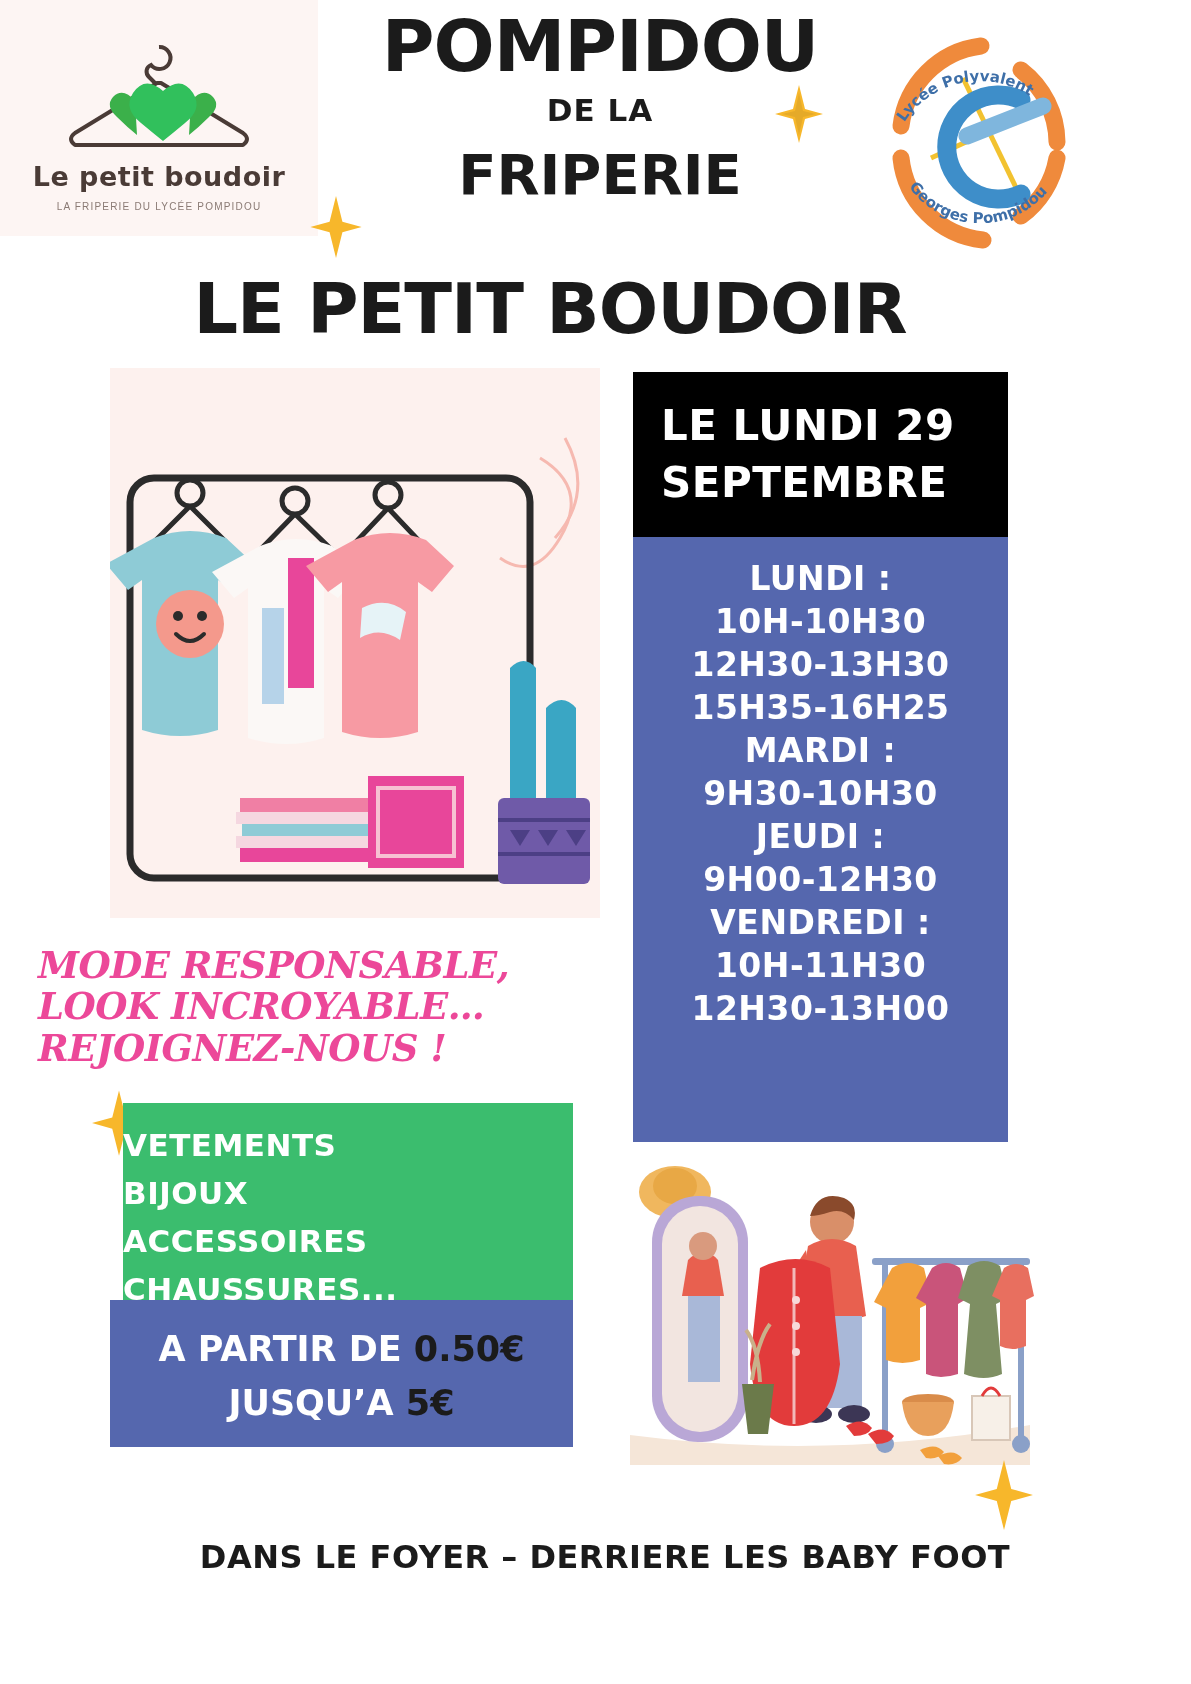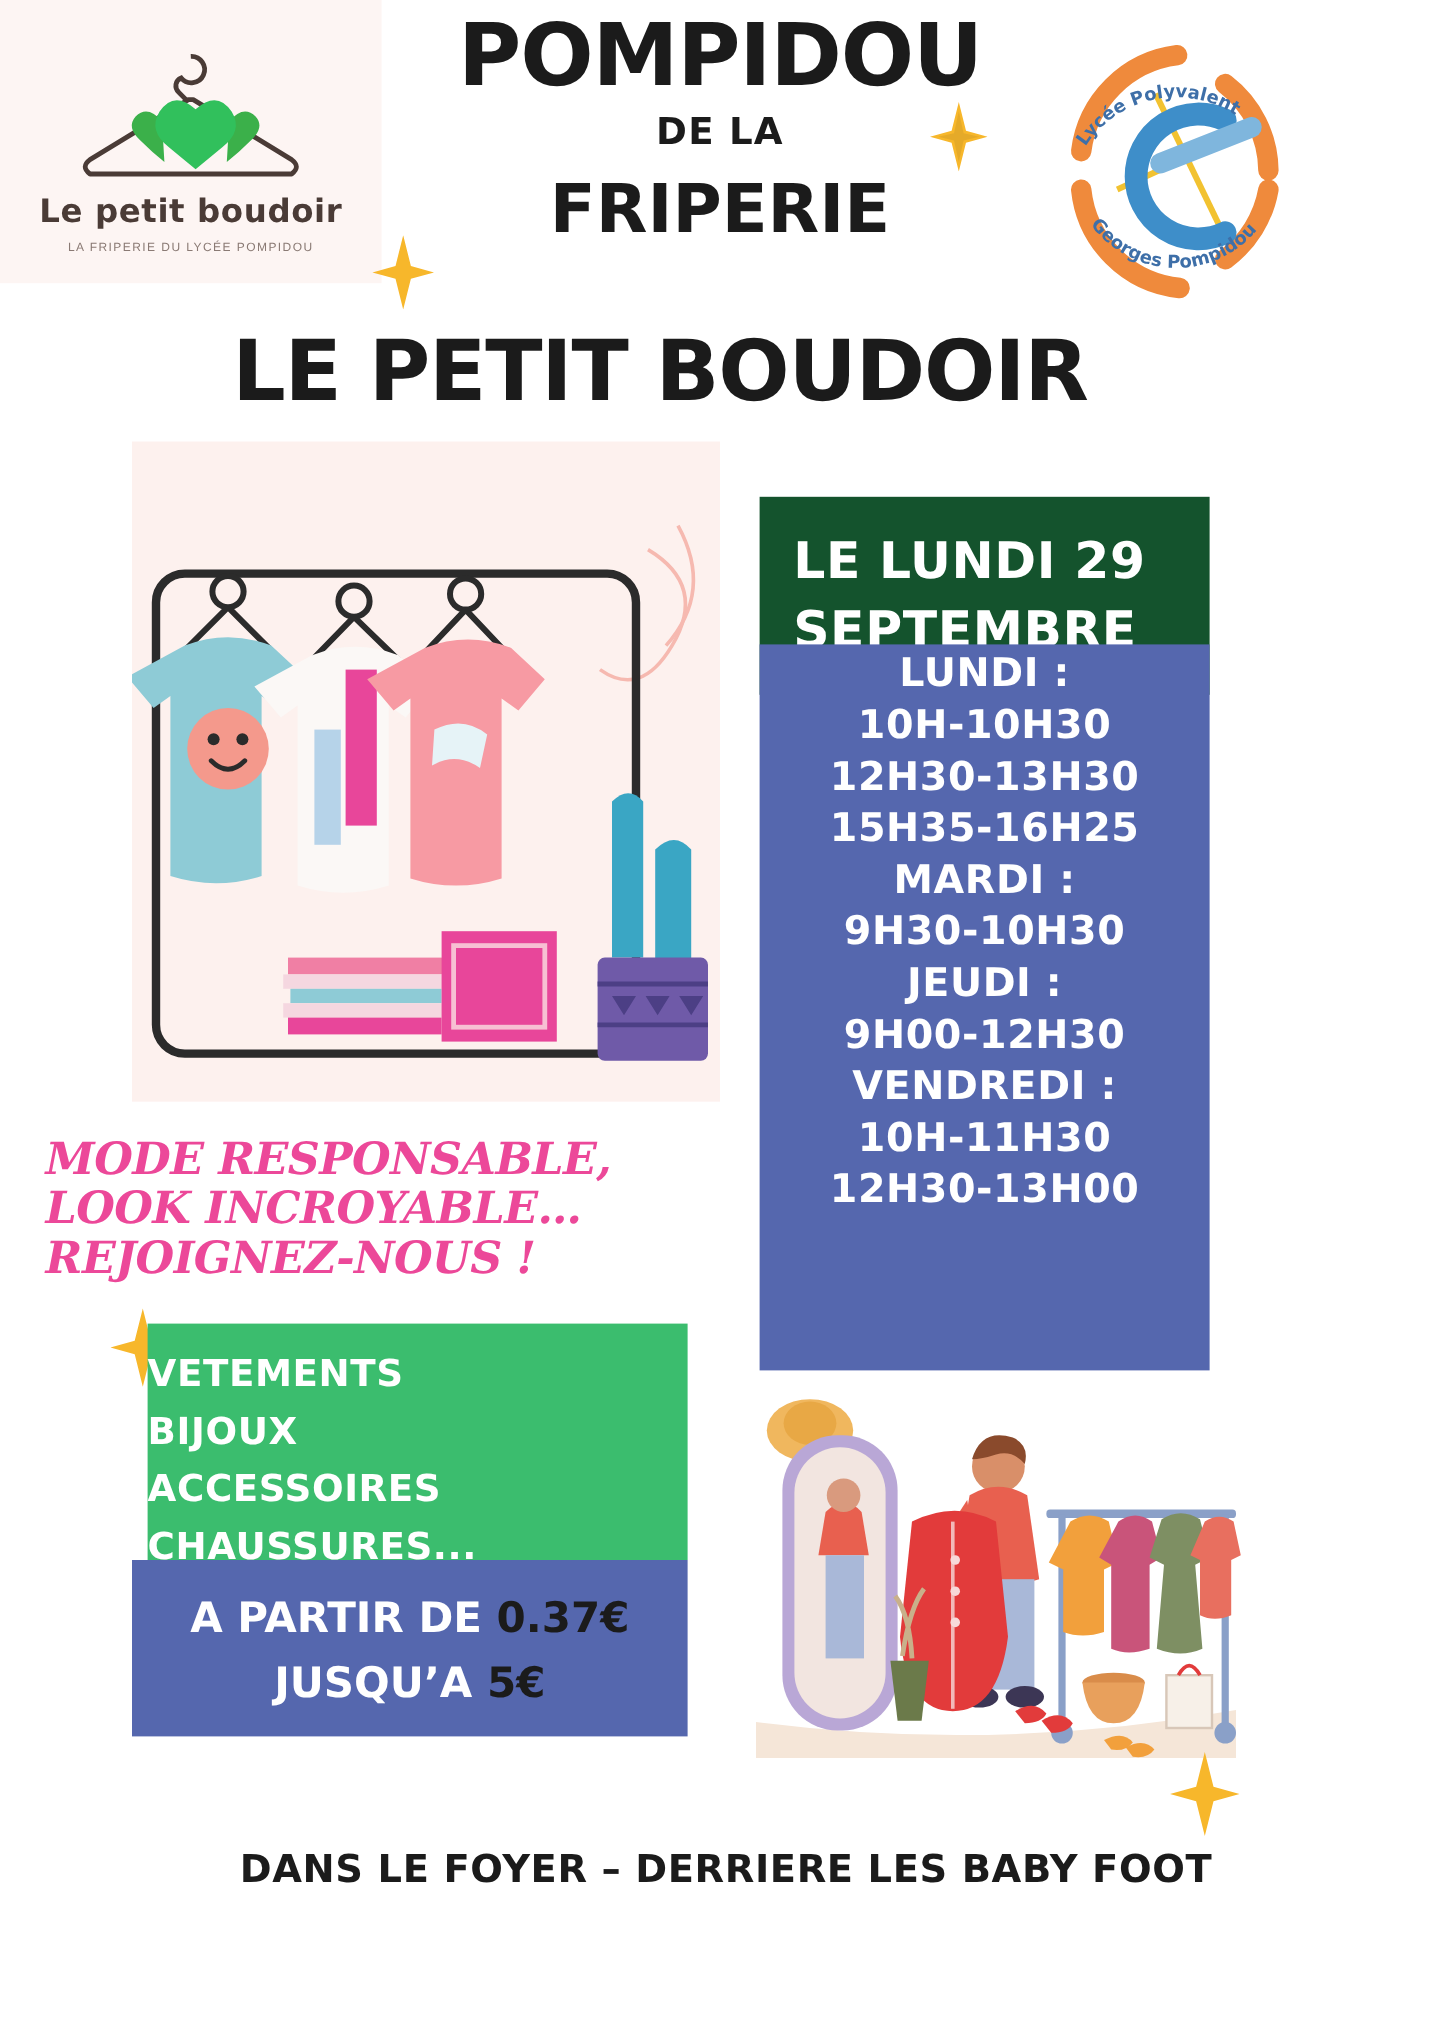--- a/index.html
+++ b/index.html
@@ -70,32 +70,31 @@
 
   .slogan{
     position:absolute;left:38px;top:945px;width:580px;
     font-family:"DejaVu Serif", serif;
     font-style:italic;font-weight:bold;font-size:37px;
     color:#ec4899;line-height:1.12;letter-spacing:-0.5px;
   }
 
   .green-date{
     position:absolute;left:633px;top:372px;width:375px;height:165px;
-    background:#14532d;color:#fff;
+    background:#000000;color:#fff;
     font-family:"DejaVu Sans", sans-serif;font-weight:bold;font-size:42px;
     padding:26px 0 0 28px;box-sizing:border-box;line-height:1.35;
     letter-spacing:0.5px;
-    margin-top:42px;
   }
 
   .hours-box{
     position:absolute;left:633px;top:537px;width:375px;height:605px;
     background:#5567ae;color:#fff;text-align:center;
     font-family:"DejaVu Sans", sans-serif;font-weight:bold;
-    box-sizing:border-box;
+    padding-top:18px;box-sizing:border-box;
   }
   .hours-box .day{font-size:33px;letter-spacing:0.5px;margin-top:4px;}
   .hours-box .time{font-size:33px;letter-spacing:0.5px;margin-top:4px;}
 
   .green-items{
     position:absolute;left:123px;top:1103px;width:450px;height:197px;
     background:#3bbd6e;color:#fff;text-align:left;
     font-family:"DejaVu Sans", sans-serif;font-weight:bold;font-size:31px;
     padding-top:18px;box-sizing:border-box;line-height:1.55;
     letter-spacing:0.5px;
@@ -269,21 +268,21 @@
 
 <div class="green-items">
   <div>VETEMENTS</div>
   <div>BIJOUX</div>
   <div>ACCESSOIRES</div>
   <div>CHAUSSURES...</div>
 </div>
 
 <div class="price-box">
   <div>
-    <span>A PARTIR DE </span><span class="price-amt">0.37€</span>
+    <span>A PARTIR DE </span><span class="price-amt">0.50€</span>
   </div>
   <div>
     <span>JUSQU’A </span><span class="price-amt">5€</span>
   </div>
 </div>
 
 <div class="shop-img">
   <svg width="420" height="330" viewBox="0 0 420 330">
     <rect x="0" y="0" width="420" height="330" fill="#ffffff"></rect>
 

